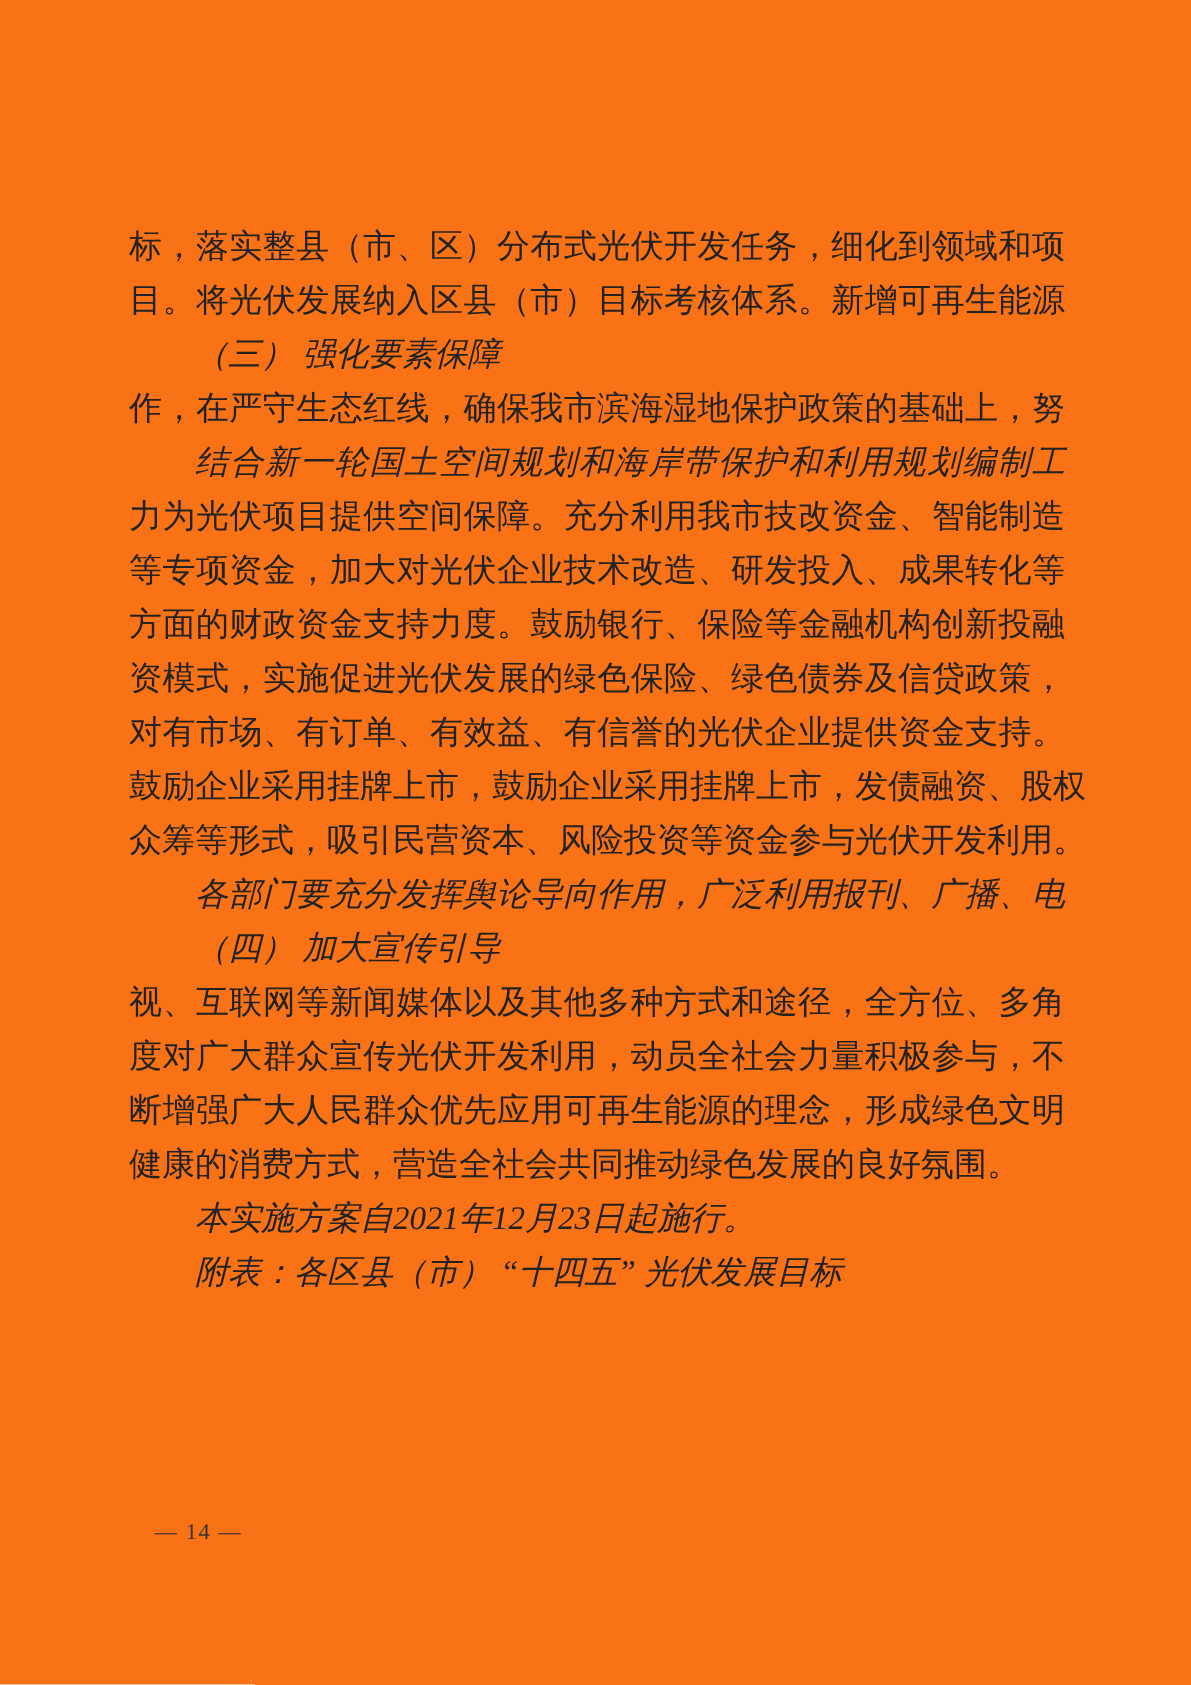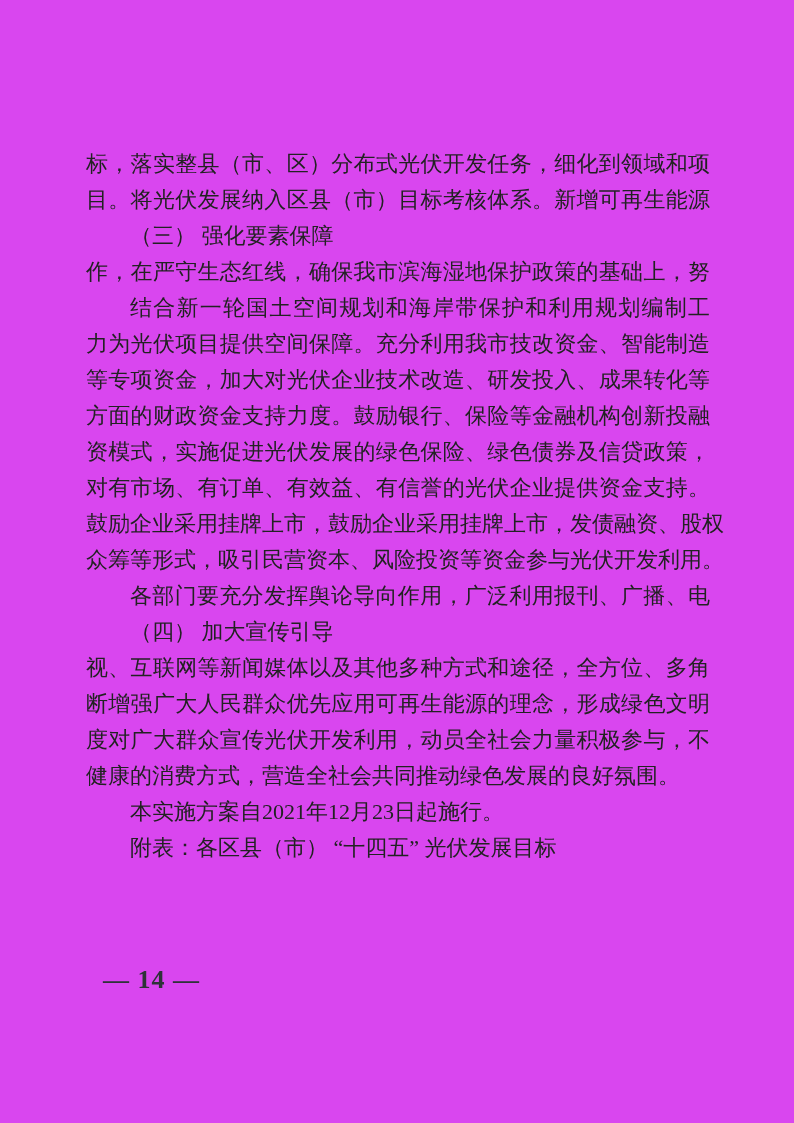--- a/index.html
+++ b/index.html
@@ -1,21 +1,21 @@
 <!DOCTYPE html>
 <html><head>
 <meta charset="utf-8">
 <style>
   * { margin: 0; padding: 0; box-sizing: border-box; }
   html, body { background: #ffffff; }
   .page {
     position: relative;
     width: 794px;
     height: 1123px;
-    background: #d946ef;
+    background: #f97316;
     overflow: hidden;
     font-family: "Liberation Serif", "DejaVu Serif", serif;
   }
   .content {
     position: absolute;
     left: 86px;
     top: 146px;
     width: 624px;
     color: #222222;
     font-size: 22px;
@@ -24,33 +24,33 @@
   .line {
     height: 36px;
     white-space: nowrap;
   }
   .fill {
     text-align: justify;
     text-align-last: justify;
   }
   .indent {
     text-indent: 44px;
+    font-style: italic;
   }
   .attachment {
   }
   .footer {
     position: absolute;
     left: 103px;
-    top: 968px;
-    font-size: 26px;
+    top: 1010px;
+    font-size: 15px;
     line-height: 24px;
     color: #2e3338;
     letter-spacing: 1px;
     white-space: nowrap;
-    font-weight: bold;
   }
 </style>
 </head>
 <body>
 
 <div class="page">
   <div class="content">
     <div class="line fill">标，落实整县（市、区）分布式光伏开发任务，细化到领域和项</div>
     <div class="line fill">目。将光伏发展纳入区县（市）目标考核体系。新增可再生能源</div>
     <div class="line indent">（三） 强化要素保障</div>
@@ -59,20 +59,20 @@
     <div class="line fill">力为光伏项目提供空间保障。充分利用我市技改资金、智能制造</div>
     <div class="line fill">等专项资金，加大对光伏企业技术改造、研发投入、成果转化等</div>
     <div class="line fill">方面的财政资金支持力度。鼓励银行、保险等金融机构创新投融</div>
     <div class="line fill">资模式，实施促进光伏发展的绿色保险、绿色债券及信贷政策，</div>
     <div class="line fill">对有市场、有订单、有效益、有信誉的光伏企业提供资金支持。</div>
     <div class="line fill">鼓励企业采用挂牌上市，鼓励企业采用挂牌上市，发债融资、股权</div>
     <div class="line fill">众筹等形式，吸引民营资本、风险投资等资金参与光伏开发利用。</div>
     <div class="line indent fill">各部门要充分发挥舆论导向作用，广泛利用报刊、广播、电</div>
     <div class="line indent">（四） 加大宣传引导</div>
     <div class="line fill">视、互联网等新闻媒体以及其他多种方式和途径，全方位、多角</div>
+    <div class="line fill">度对广大群众宣传光伏开发利用，动员全社会力量积极参与，不</div>
     <div class="line fill">断增强广大人民群众优先应用可再生能源的理念，形成绿色文明</div>
-    <div class="line fill">度对广大群众宣传光伏开发利用，动员全社会力量积极参与，不</div>
     <div class="line">健康的消费方式，营造全社会共同推动绿色发展的良好氛围。</div>
     <div class="line indent">本实施方案自2021年12月23日起施行。</div>
     <div class="line indent attachment">附表：各区县（市） “十四五” 光伏发展目标</div>
   </div>
   <div class="footer">— 14 —</div>
 </div>
 
 </body></html>

